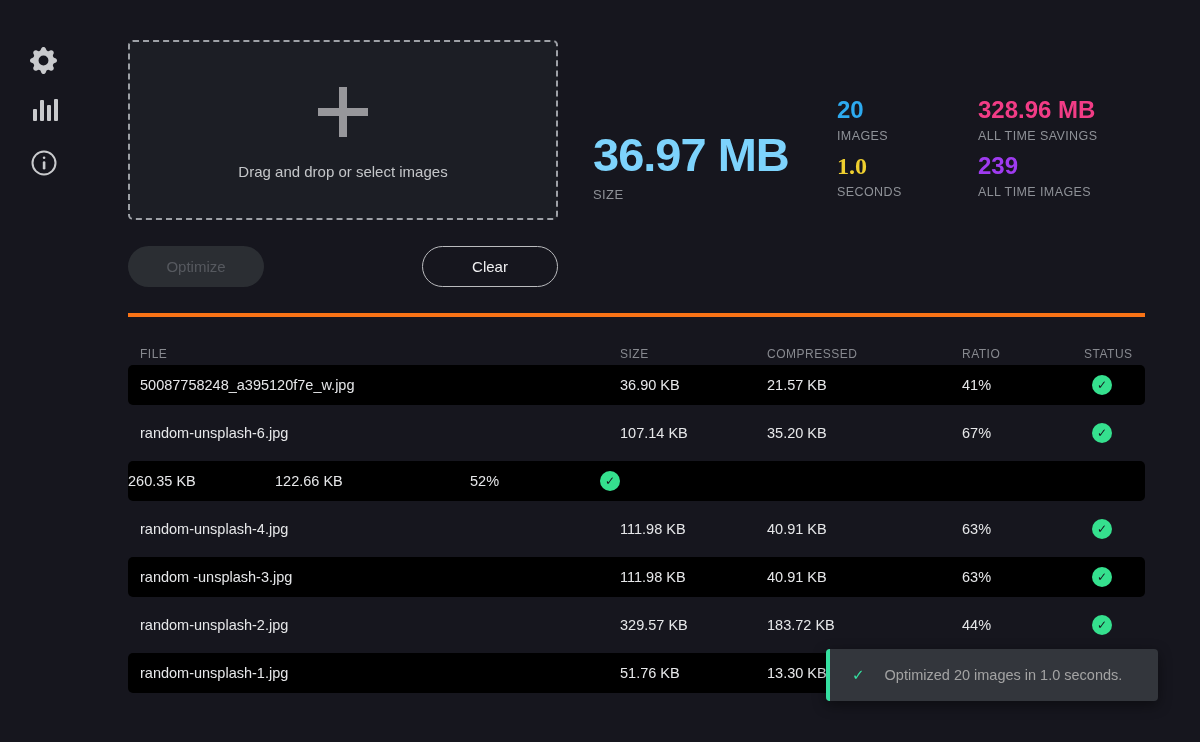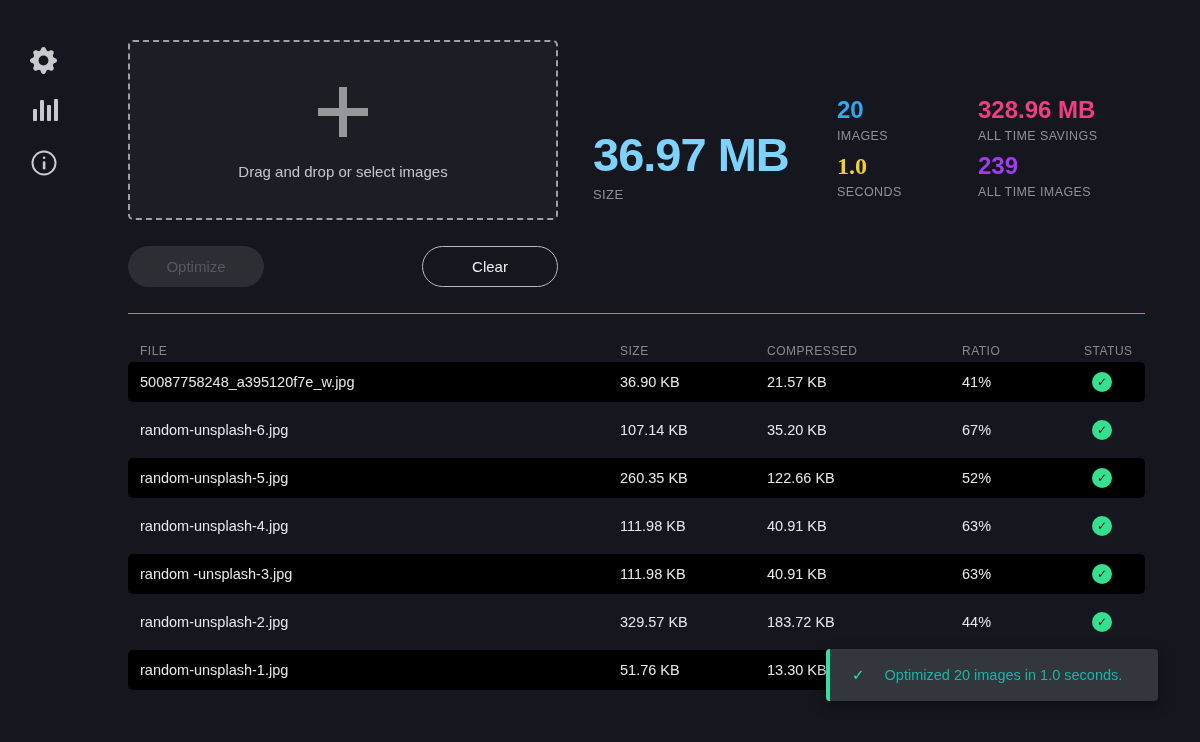--- a/index.html
+++ b/index.html
@@ -54,21 +54,21 @@
   .stat-col { position:absolute; top:98px; }
   .stat-col-1 { left:837px; }
   .stat-col-2 { left:978px; }
   .stat-small .stat-value { font-size:24px; font-weight:bold; line-height:1; }
   .stat-small .stat-label { font-size:12.5px; margin-top:7px; }
   .stat-small + .stat-small { margin-top:11px; }
 
   
   .table {
     position:absolute; left:128px; top:313px; width:1017px;
-    border-top:1px solid #f97316;
+    border-top:4px solid #f97316;
   }
   .thead { display:flex; height:48px; padding-top:30px; color:#87898f; font-size:12px; letter-spacing:0.5px; }
   .trow  { display:flex; height:40px; margin-bottom:8px; align-items:center; border-radius:5px; font-size:14.5px; color:#e6e7e9; }
   .trow.striped { background:#000000; }
   .cell-file       { width:492px; padding-left:12px; overflow:hidden; white-space:nowrap; }
   .cell-size       { width:147px; }
   .cell-compressed { width:195px; }
   .cell-ratio      { width:122px; }
   .cell-status     { width:61px; display:flex; }
   .check-circle {
@@ -82,21 +82,21 @@
   .toast {
     position:absolute; left:826px; top:649px; width:332px; height:52px;
     background:#33363c;
     border-radius:4px;
     display:flex; align-items:center;
     box-shadow:0 4px 14px rgba(0,0,0,0.45);
     z-index:10; cursor:pointer;
   }
   .toast-bar { width:4px; height:52px; border-radius:4px 0 0 4px; flex:none; }
   .toast-check { margin-left:22px; font-size:15px; font-weight:bold; }
-  .toast-text { margin-left:20px; font-size:14.5px; color:#14b8a6; }
+  .toast-text { margin-left:20px; font-size:14.5px; color:#a3a3a3; }
 </style>
 </head>
 <body>
 
 <div class="sidebar">
   <span class="side-icon" id="icon-gear">
     <svg width="27" height="27" viewBox="0 0 16 16" fill="currentColor">
       <path d="M9.405 1.05c-.413-1.4-2.397-1.4-2.81 0l-.1.34a1.464 1.464 0 0 1-2.105.872l-.31-.17c-1.283-.698-2.686.705-1.987 1.987l.169.311c.446.82.023 1.841-.872 2.105l-.34.1c-1.4.413-1.4 2.397 0 2.81l.34.1a1.464 1.464 0 0 1 .872 2.105l-.17.31c-.698 1.283.705 2.686 1.987 1.987l.311-.169a1.464 1.464 0 0 1 2.105.872l.1.34c.413 1.4 2.397 1.4 2.81 0l.1-.34a1.464 1.464 0 0 1 2.105-.872l.31.17c1.283.698 2.686-.705 1.987-1.987l-.169-.311a1.464 1.464 0 0 1 .872-2.105l.34-.1c1.4-.413 1.4-2.397 0-2.81l-.34-.1a1.464 1.464 0 0 1-.872-2.105l.17-.31c.698-1.283-.705-2.686-1.987-1.987l-.311.169a1.464 1.464 0 0 1-2.105-.872l-.1-.34zM8 10.93a2.929 2.929 0 1 1 0-5.86 2.929 2.929 0 0 1 0 5.858z"></path>
     </svg>
   </span>
@@ -178,21 +178,20 @@
       <div class="trow">
         <div class="cell-file">random-unsplash-6.jpg</div>
         <div class="cell-size">107.14 KB</div>
         <div class="cell-compressed">35.20 KB</div>
         <div class="cell-ratio">67%</div>
         <div class="cell-status">
           <span class="check-circle" style="background: rgb(53, 224, 142);">✓</span>
         </div>
       </div>
       <div class="trow striped">
-        <div class="cell-file">random-unsplash-5.jpg</div>
         <div class="cell-size">260.35 KB</div>
         <div class="cell-compressed">122.66 KB</div>
         <div class="cell-ratio">52%</div>
         <div class="cell-status">
           <span class="check-circle" style="background: rgb(53, 224, 142);">✓</span>
         </div>
       </div>
       <div class="trow">
         <div class="cell-file">random-unsplash-4.jpg</div>
         <div class="cell-size">111.98 KB</div>

